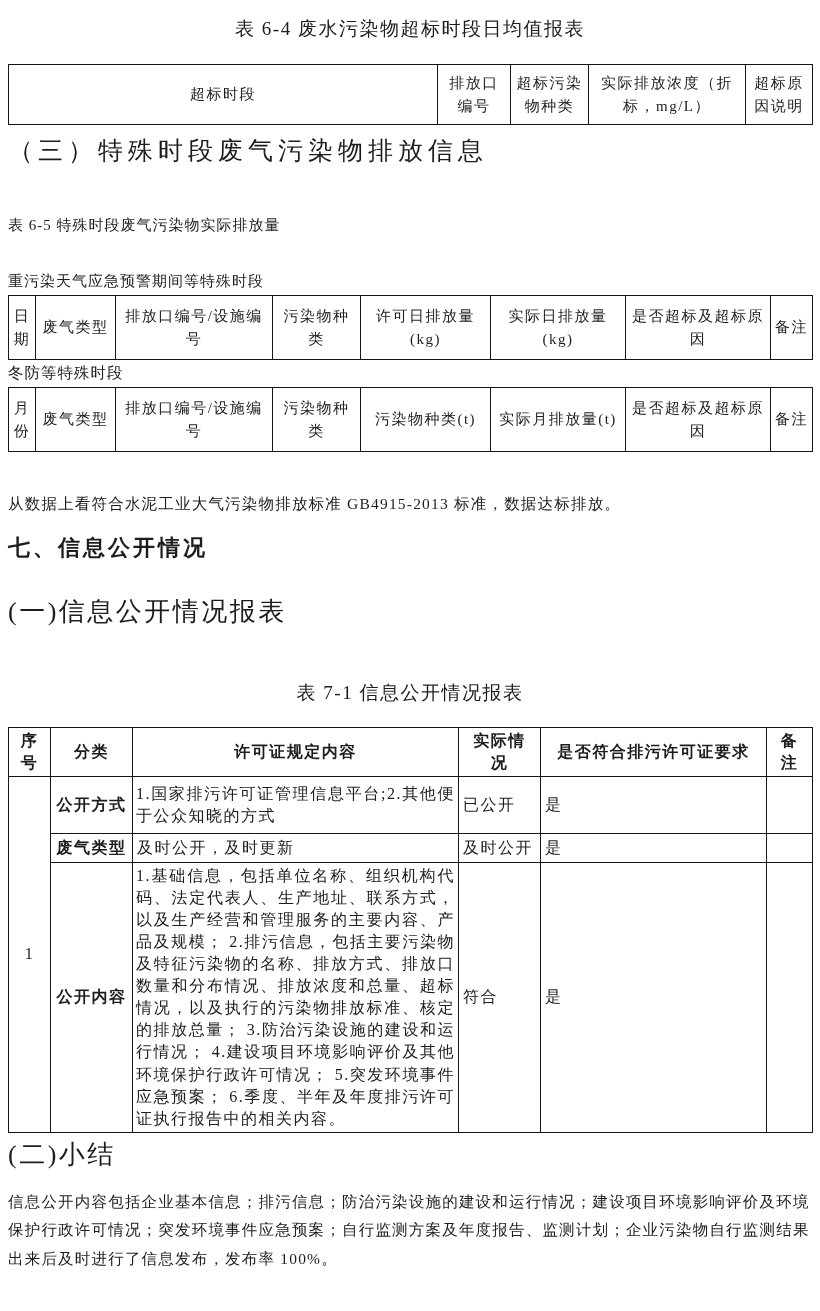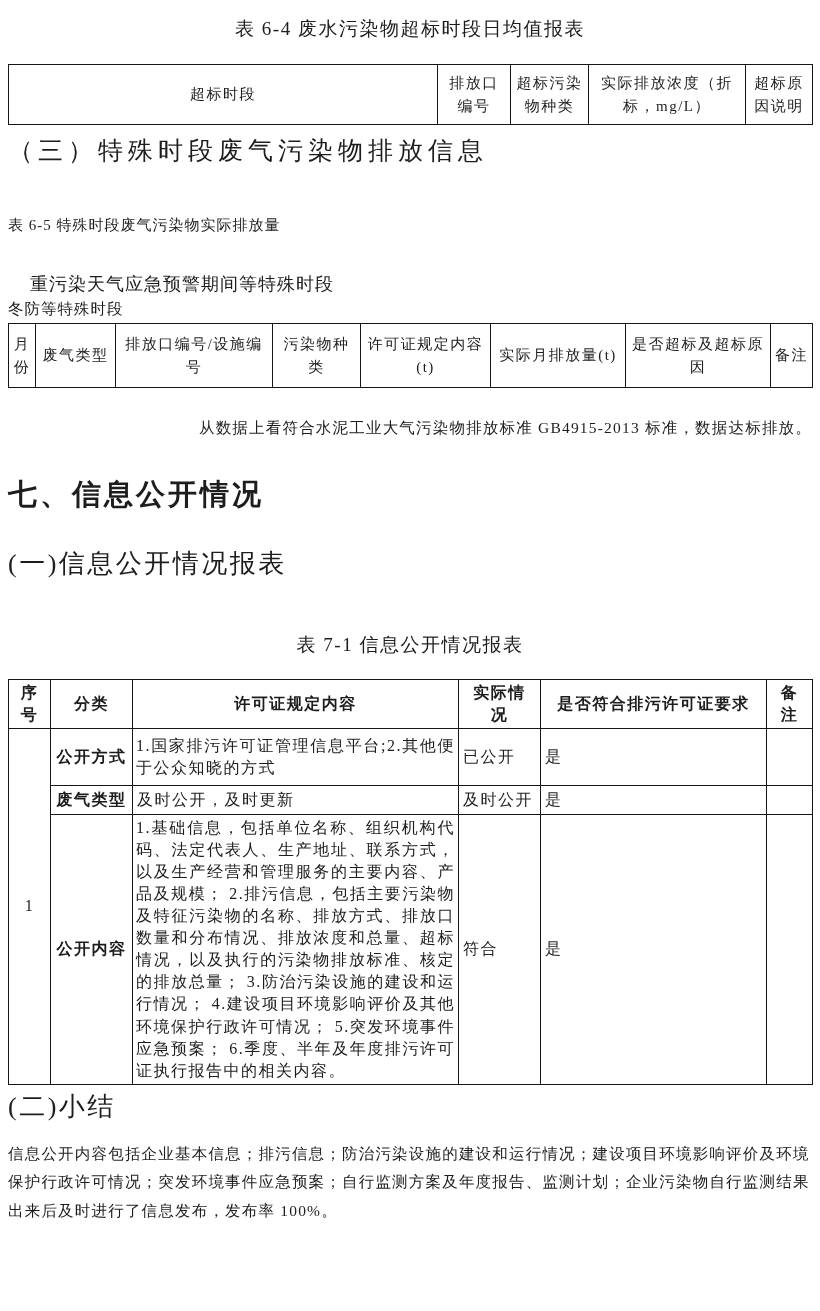--- a/index.html
+++ b/index.html
@@ -11,27 +11,27 @@
     overflow: hidden;
   }
   .sheet { padding: 8px 8px 0 8px; width: 820px; }
 
   
   .tbl-caption-center { text-align: center; font-size: 19px; letter-spacing: 1.5px; }
   .caption-64 { margin-top: 8px; }
   .h-section { font-size: 25px; font-weight: normal; letter-spacing: 5px; }
   .h-s3 { margin-top: 9px; }
   .caption-65 { margin-top: 49px; font-size: 15px; letter-spacing: 1px; }
-  .sub-label { margin-top: 37px; font-size: 18px; letter-spacing: 1px; margin-left: 22px; }
+  .sub-label { margin-top: 37px; font-size: 15px; letter-spacing: 1px; }
   .winter-label { margin-top: 3px; margin-bottom: 3px; font-size: 15.5px; letter-spacing: 1px; }
   .h-s4 { margin-top: 90px; font-size: 23px; letter-spacing: 4px; }
   .para { font-size: 15.5px; letter-spacing: 1.2px; line-height: 1.85; }
-  .para-conclusion { margin-top: 26px; text-align: right; }
+  .para-conclusion { margin-top: 38px; }
   .h-chapter {
-    margin-top: 32px; font-size: 29px; font-weight: bold; letter-spacing: 3px;
+    margin-top: 14px; font-size: 22px; font-weight: bold; letter-spacing: 3px;
     font-family: "Liberation Sans", "DejaVu Sans", sans-serif;
   }
   .h-sub { margin-top: 31px; font-size: 26px; font-weight: normal; letter-spacing: 2.5px; }
   .caption-71 { margin-top: 51px; text-align: center; }
   .h-sub2 { margin-top: 4px; }
   .para-summary { margin-top: 16px; }
 
   
   table { border-collapse: collapse; table-layout: fixed; width: 804px; }
   td { border: 1.6px solid #161616; text-align: center; vertical-align: middle;
@@ -75,41 +75,65 @@
       </tr>
     </tbody>
   </table>
 
   <h2 class="h-section h-s3">（三）特殊时段废气污染物排放信息</h2>
 
   <div class="caption-65">表 6-5 特殊时段废气污染物实际排放量</div>
 
   <div class="sub-label">重污染天气应急预警期间等特殊时段</div>
 
+  <table class="t65 t65a">
+    <colgroup>
+      <col style="width:27px">
+        <col style="width:80px">
+        <col style="width:157px">
+        <col style="width:88px">
+      <col style="width:130px">
+        <col style="width:135px">
+        <col style="width:145px">
+        <col style="width:42px">
+    </colgroup>
+    <tbody>
+      <tr>
+        <td>日期</td>
+        <td>废气类型</td>
+        <td>排放口编号/设施编号</td>
+        <td>污染物种类</td>
+        <td>许可日排放量(kg)</td>
+        <td>实际日排放量(kg)</td>
+        <td>是否超标及超标原因</td>
+        <td>备注</td>
+      </tr>
+    </tbody>
+  </table>
 
   <div class="winter-label">冬防等特殊时段</div>
 
   <table class="t65">
     <colgroup>
       <col style="width:27px">
         <col style="width:80px">
         <col style="width:157px">
         <col style="width:88px">
       <col style="width:130px">
         <col style="width:135px">
         <col style="width:145px">
         <col style="width:42px">
     </colgroup>
     <tbody>
       <tr>
         <td>月份</td>
         <td>废气类型</td>
         <td>排放口编号/设施编号</td>
         <td>污染物种类</td>
-        <td>许可证规定内容(t)</td>
+        <td>污染物种类(t)</td>
         <td>实际月排放量(t)</td>
         <td>是否超标及超标原因</td>
         <td>备注</td>
       </tr>
     </tbody>
   </table>
 
 
   <p class="para para-conclusion">从数据上看符合水泥工业大气污染物排放标准 GB4915-2013 标准，数据达标排放。</p>
 

